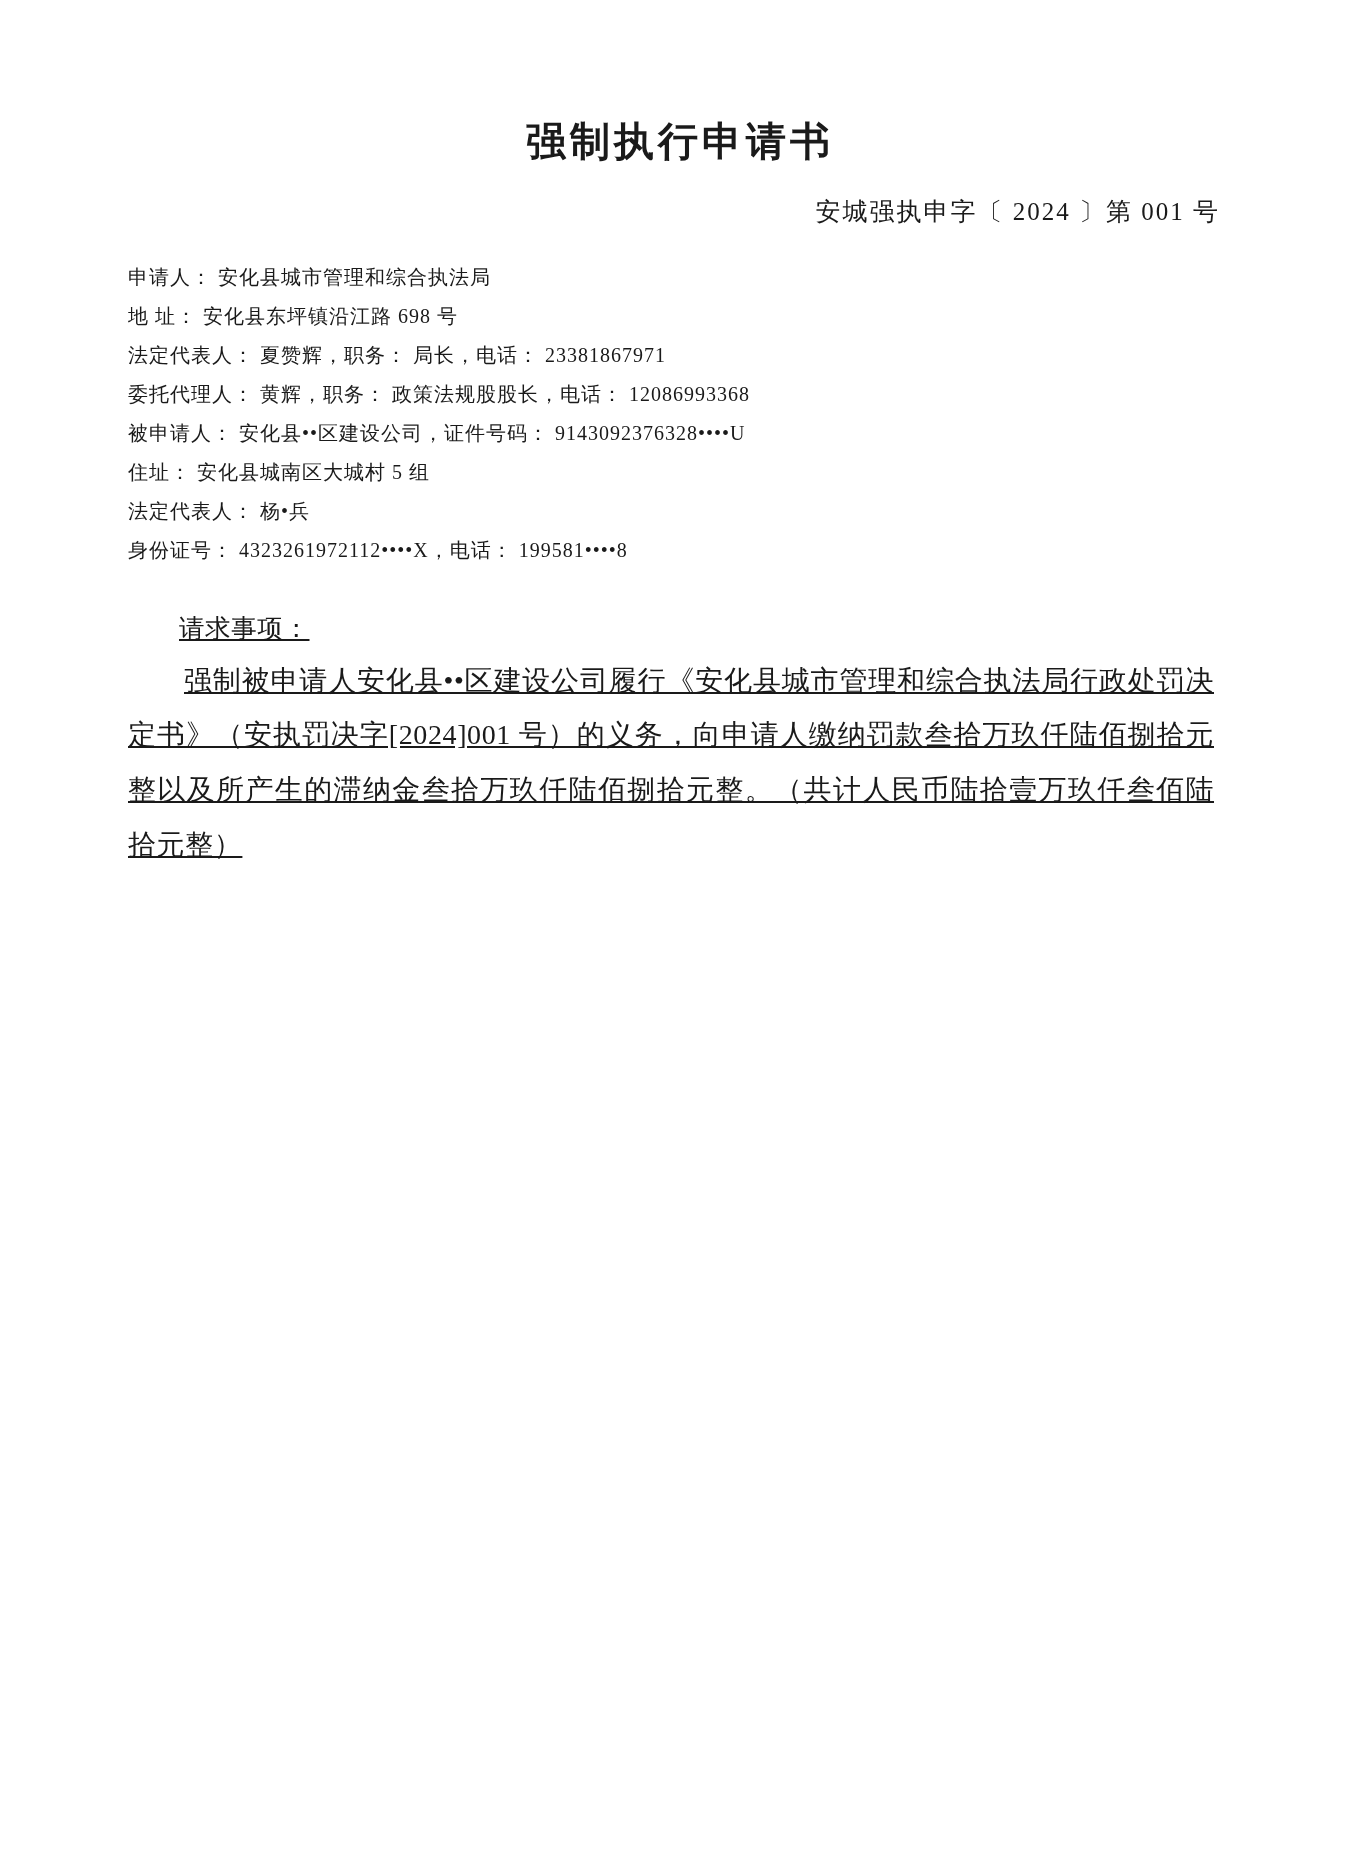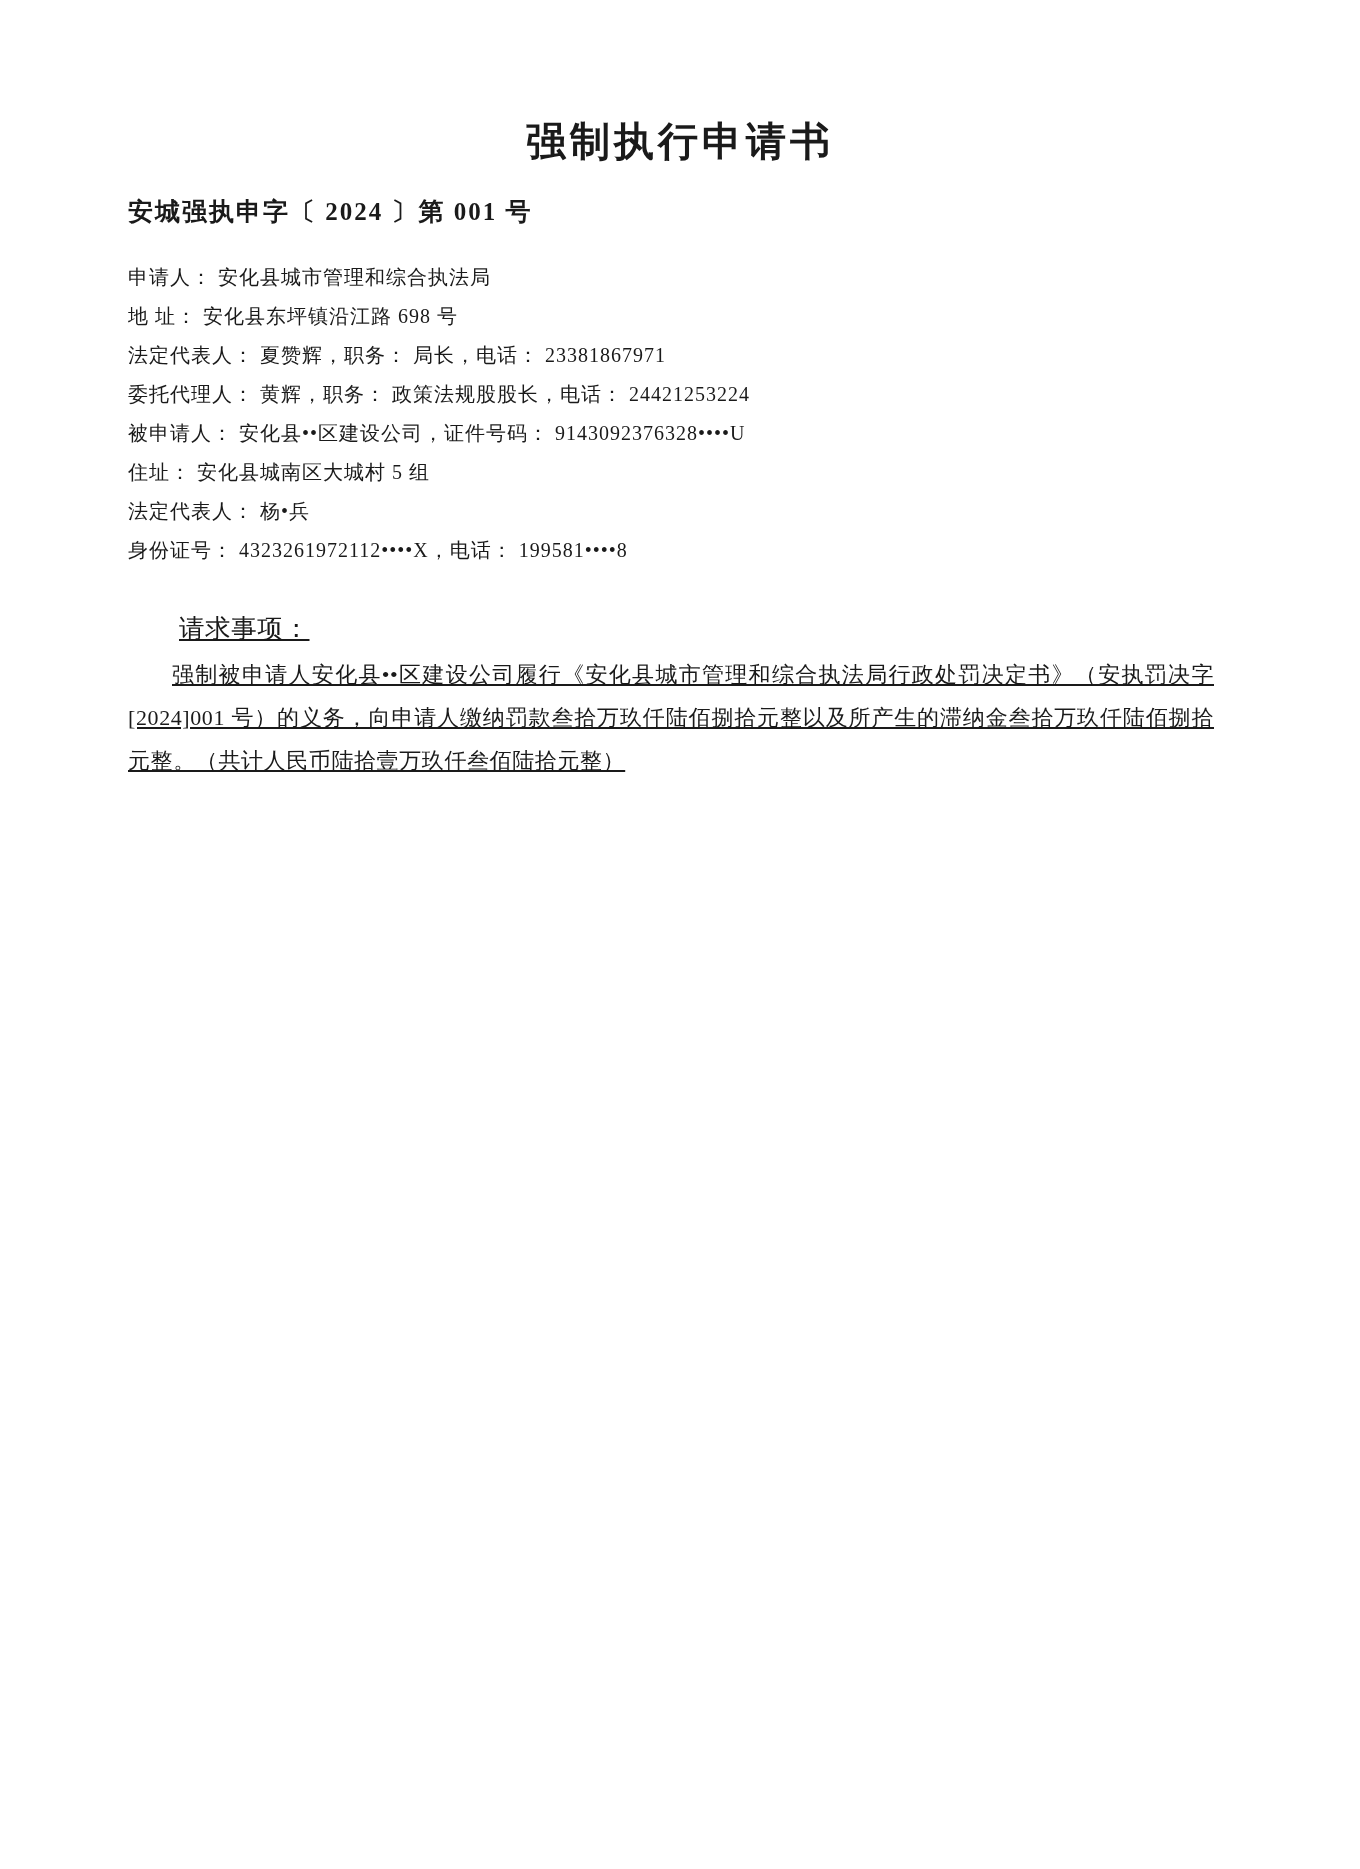--- a/index.html
+++ b/index.html
@@ -28,42 +28,41 @@
   .doc-title {
     text-align: center;
     font-size: 40px;
     letter-spacing: 4px;
     font-weight: 700;
     margin: 18px 0 26px 0;
     font-family: "Liberation Serif", "DejaVu Serif", serif;
   }
 
   .doc-number {
-    text-align: left;
+    text-align: right;
     font-size: 25px;
     letter-spacing: 2px;
     margin: 0 12px 30px 0;
     white-space: nowrap;
-    font-weight: bold;
   }
 
   .field-line {
     font-size: 20px;
     line-height: 1.95;
     letter-spacing: 1px;
     white-space: nowrap;
   }
 
   .body-block {
     margin-top: 16px;
     text-decoration: underline;
   }
 
   .para {
-    font-size: 22px;
+    font-size: 28px;
     line-height: 1.95;
     letter-spacing: 0.6px;
     text-align: justify;
     text-justify: inter-ideograph;
     margin: 0 18px 2px 0;
   }
 
   .para.indent {
     text-indent: 2em;
   }
@@ -84,21 +83,21 @@
 
 <div class="page">
 
   <h1 class="doc-title">强制执行申请书</h1>
 
   <div class="doc-number">安城强执申字〔 2024 〕第 001 号</div>
 
   <div class="field-line">申请人： 安化县城市管理和综合执法局</div>
   <div class="field-line">地    址： 安化县东坪镇沿江路 698 号</div>
   <div class="field-line">法定代表人： 夏赞辉，职务： 局长，电话： 23381867971</div>
-  <div class="field-line">委托代理人： 黄辉，职务： 政策法规股股长，电话： 24421253224</div>
+  <div class="field-line">委托代理人： 黄辉，职务： 政策法规股股长，电话： 12086993368</div>
   <div class="field-line">被申请人： 安化县••区建设公司，证件号码： 9143092376328••••U</div>
   <div class="field-line">住址： 安化县城南区大城村 5 组</div>
   <div class="field-line">法定代表人： 杨•兵</div>
   <div class="field-line">身份证号： 4323261972112••••X，电话： 199581••••8</div>
 
   <div class="spacer-md"></div>
 
   <div class="body-block">
     <p class="section-label">请求事项：</p>
     <p class="para indent">强制被申请人安化县••区建设公司履行《安化县城市管理和综合执法局行政处罚决定书》（安执罚决字[2024]001 号）的义务，向申请人缴纳罚款叁拾万玖仟陆佰捌拾元整以及所产生的滞纳金叁拾万玖仟陆佰捌拾元整。（共计人民币陆拾壹万玖仟叁佰陆拾元整）</p>

